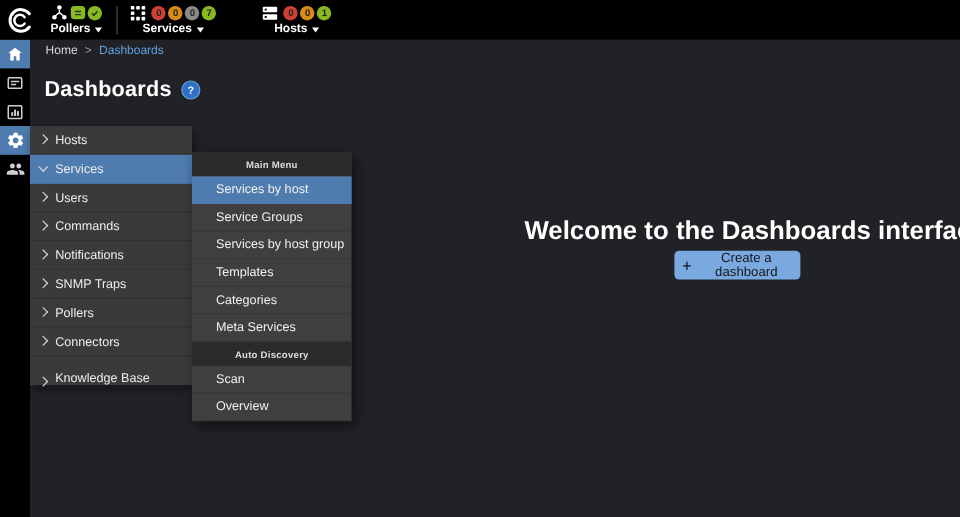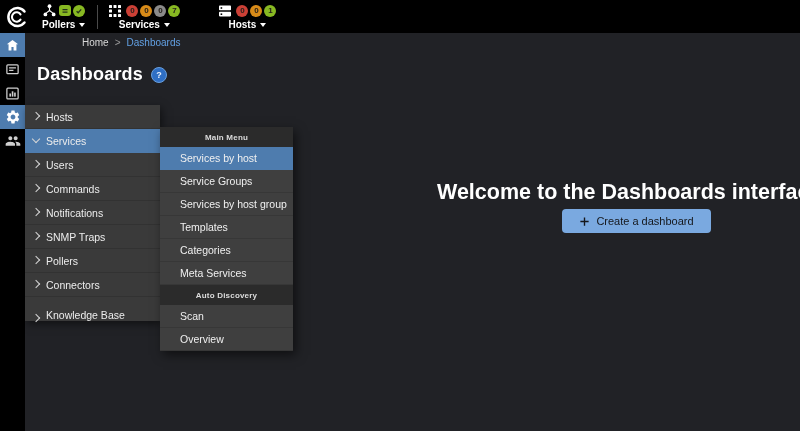--- a/index.html
+++ b/index.html
@@ -24,21 +24,21 @@
   .pb-circ{width:12px;height:12px;border-radius:50%;background:#88b922;display:flex;align-items:center;justify-content:center;}
   .hdivider{width:1px;height:24px;background:#4a4a4a;margin:0 10px 0 12px;}
 
   
   .sidebar{position:absolute;top:33px;left:0;bottom:0;width:25px;background:#000;z-index:15;}
   .sb-slot{width:25px;height:24px;display:flex;align-items:center;justify-content:center;cursor:pointer;}
   .sb-slot.active{background:#4e7cae;}
   .sb-slot svg{display:block;}
 
   
-  .breadcrumb{position:absolute;left:38px;top:37px;font-size:10px;display:flex;gap:6px;align-items:center;z-index:5;margin-left:44px;}
+  .breadcrumb{position:absolute;left:38px;top:37px;font-size:10px;display:flex;gap:6px;align-items:center;z-index:5;}
   .bc-home{color:#d8d8d8;cursor:pointer;}
   .bc-sep{color:#9a9a9a;}
   .bc-cur{color:#62a0e3;cursor:pointer;}
   .page-title{position:absolute;left:37px;top:64px;font-size:18px;font-weight:700;color:#fff;
     display:flex;align-items:center;gap:8px;z-index:5;letter-spacing:.2px;}
   .help-badge{width:14px;height:14px;border-radius:50%;background:#2f6fc4;border:1px solid #699fdd;
     color:#eaf2ff;font-size:9px;font-weight:700;display:flex;align-items:center;justify-content:center;cursor:pointer;}
 
   
   .flyout{position:absolute;left:25px;top:105px;width:135px;background:#3a3a3a;z-index:16;
@@ -56,21 +56,21 @@
     box-shadow:3px 4px 10px rgba(0,0,0,.55);}
   .sub-header{height:20px;background:#2b2b2b;color:#dcdcdc;font-size:8px;font-weight:700;
     display:flex;align-items:center;justify-content:center;letter-spacing:.2px;}
   .sub-item{height:23px;box-sizing:border-box;display:flex;align-items:center;padding-left:20px;
     font-size:10.5px;color:#f0f0f0;border-bottom:1px solid #373737;cursor:pointer;}
   .sub-item.active{background:#4e7cae;border-bottom-color:#4e7cae;}
 
   
   .welcome{position:absolute;left:437px;top:166px;font-size:21.5px;font-weight:700;color:#fff;
     white-space:nowrap;z-index:1;}
-  .create-btn{position:absolute;left:562px;top:209px;width:149px;height:24px;background:#7aa9e0;
+  .create-btn{position:absolute;left:562px;top:209px;width:105px;height:24px;background:#7aa9e0;
     border:none;border-radius:4px;color:#15171b;font-size:11px;font-weight:500;
     display:flex;align-items:center;justify-content:center;gap:6px;cursor:pointer;z-index:1;
     font-family:"Liberation Sans","DejaVu Sans",sans-serif;}
 </style>
 </head>
 <body>
 
 <header class="topbar">
   <div class="logo">
     <svg width="24" height="24" viewBox="0 0 24 24" fill="none">

